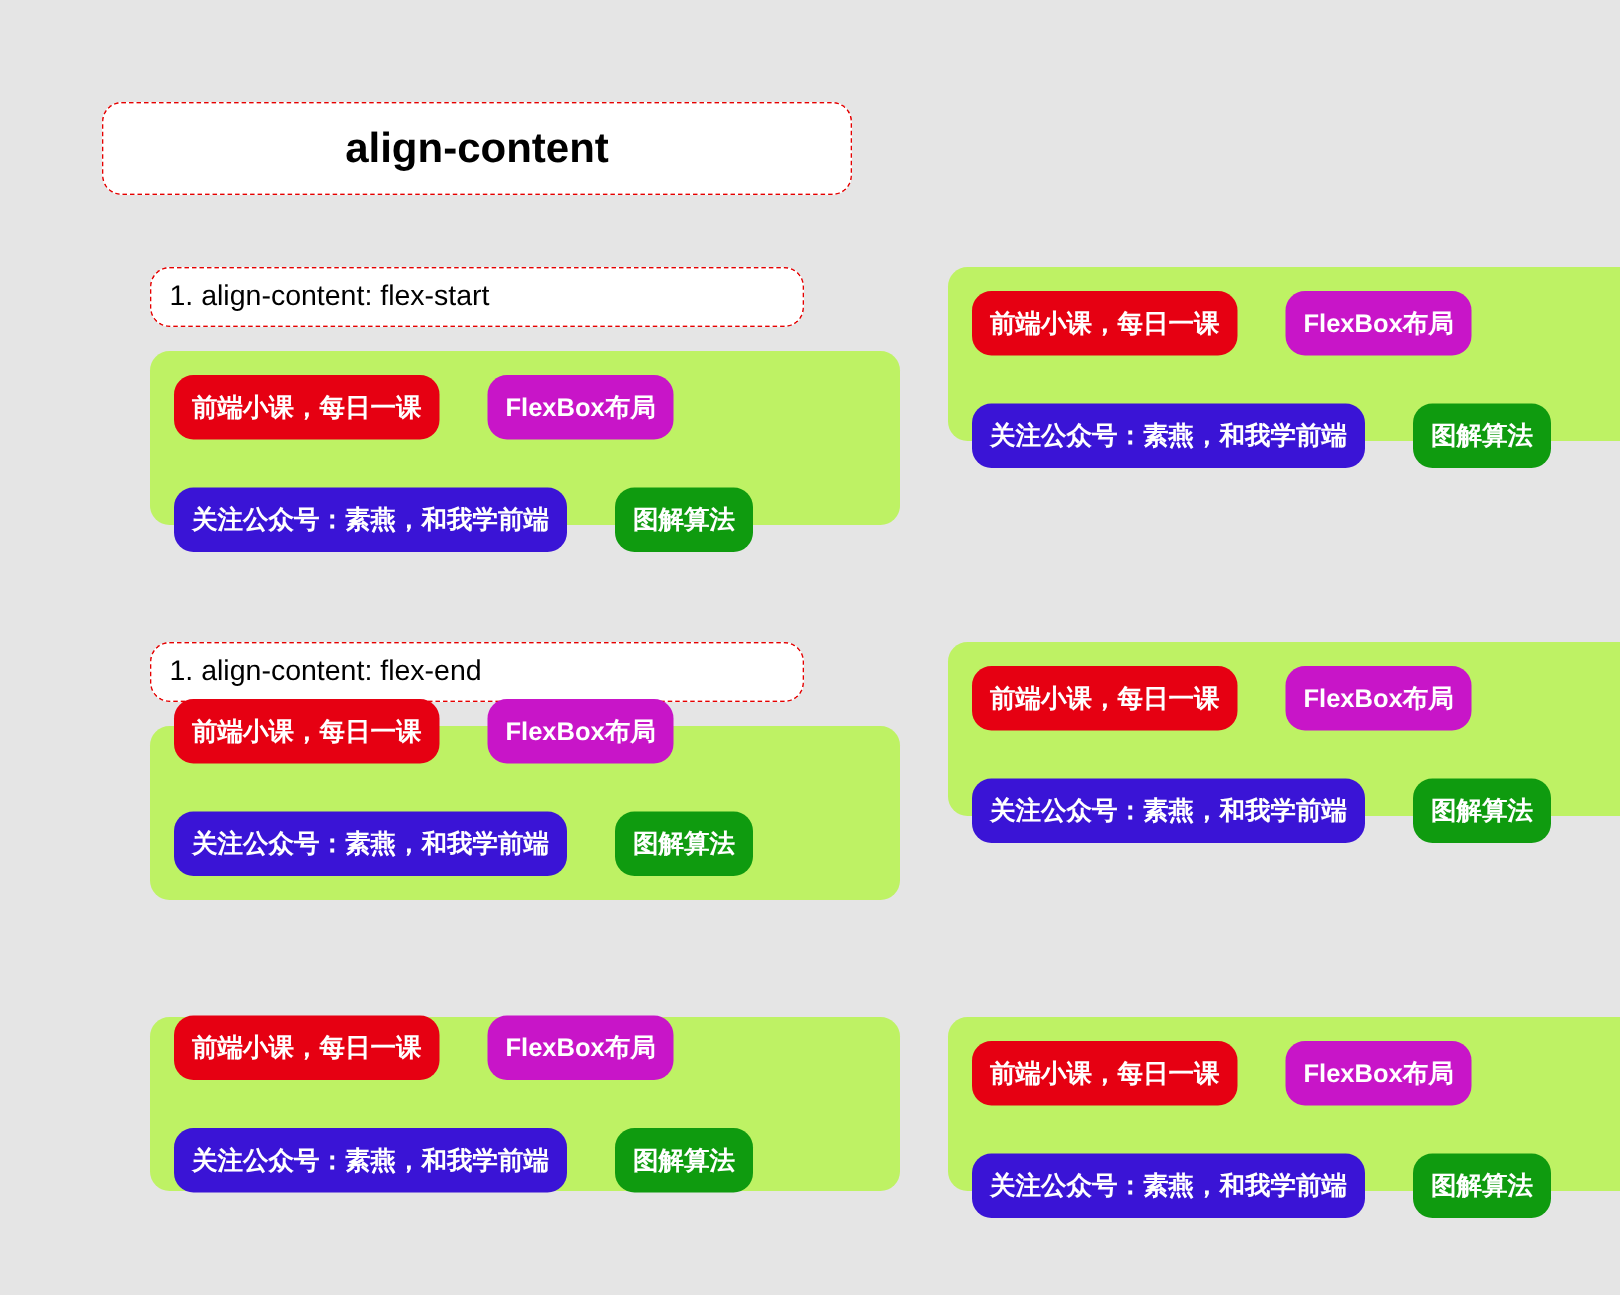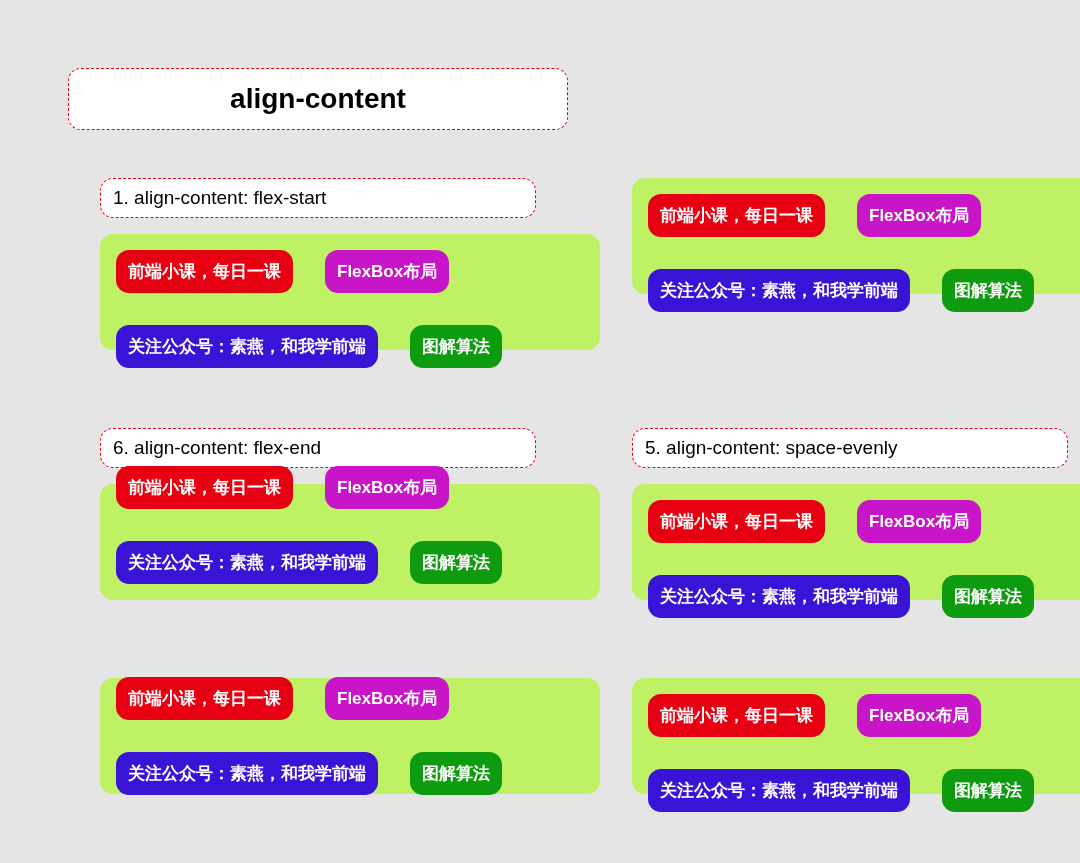--- a/index.html
+++ b/index.html
@@ -80,31 +80,30 @@
   <div class="example">
     <div class="flex-container space-around">
       <div class="item red">前端小课，每日一课</div>
       <div class="item magenta">FlexBox布局</div>
       <div class="item blue">关注公众号：素燕，和我学前端</div>
       <div class="item green">图解算法</div>
     </div>
   </div>
 
   <div class="example">
-    <div class="example-label">6. align-content: flex-end</div>
+    <div class="example-label">1. align-content: flex-end</div>
     <div class="flex-container flex-end">
       <div class="item red">前端小课，每日一课</div>
       <div class="item magenta">FlexBox布局</div>
       <div class="item blue">关注公众号：素燕，和我学前端</div>
       <div class="item green">图解算法</div>
     </div>
   </div>
 
   <div class="example">
-    <div class="example-label">5. align-content: space-evenly</div>
     <div class="flex-container space-evenly">
       <div class="item red">前端小课，每日一课</div>
       <div class="item magenta">FlexBox布局</div>
       <div class="item blue">关注公众号：素燕，和我学前端</div>
       <div class="item green">图解算法</div>
     </div>
   </div>
 
   <div class="example">
     <div class="flex-container center">

